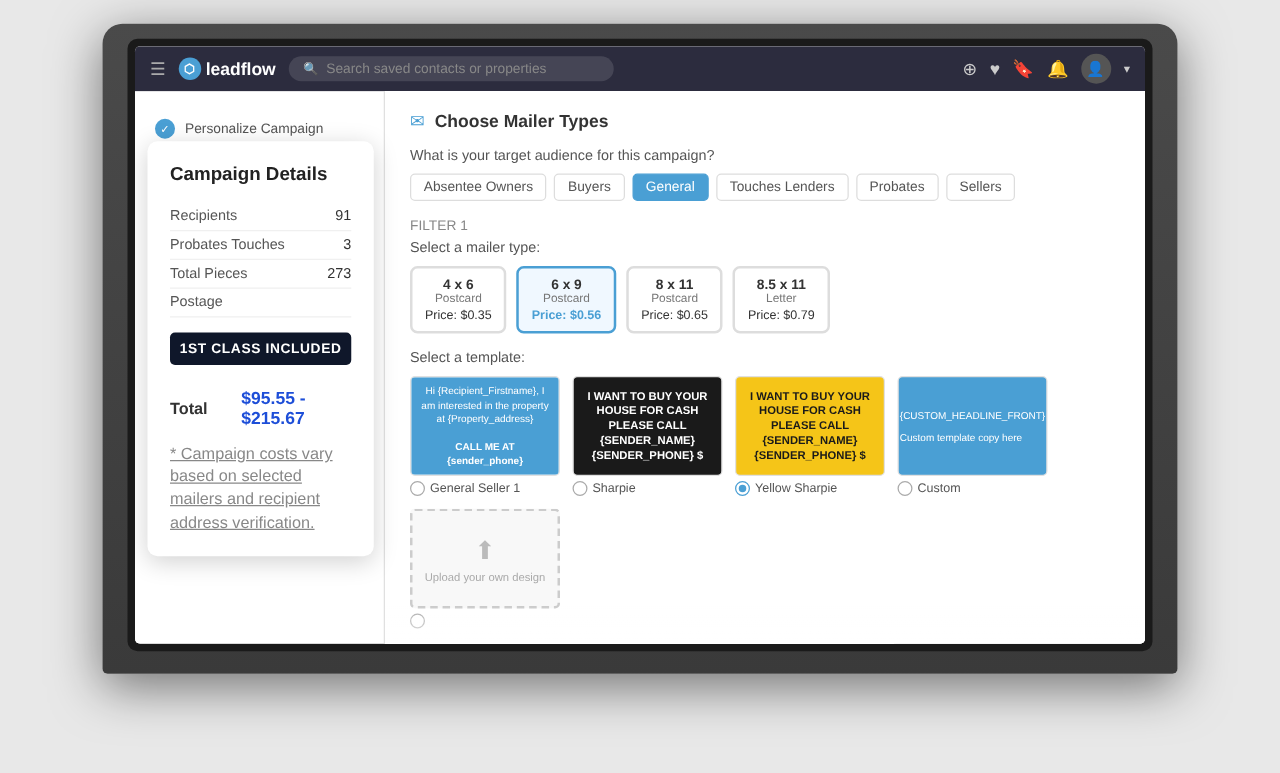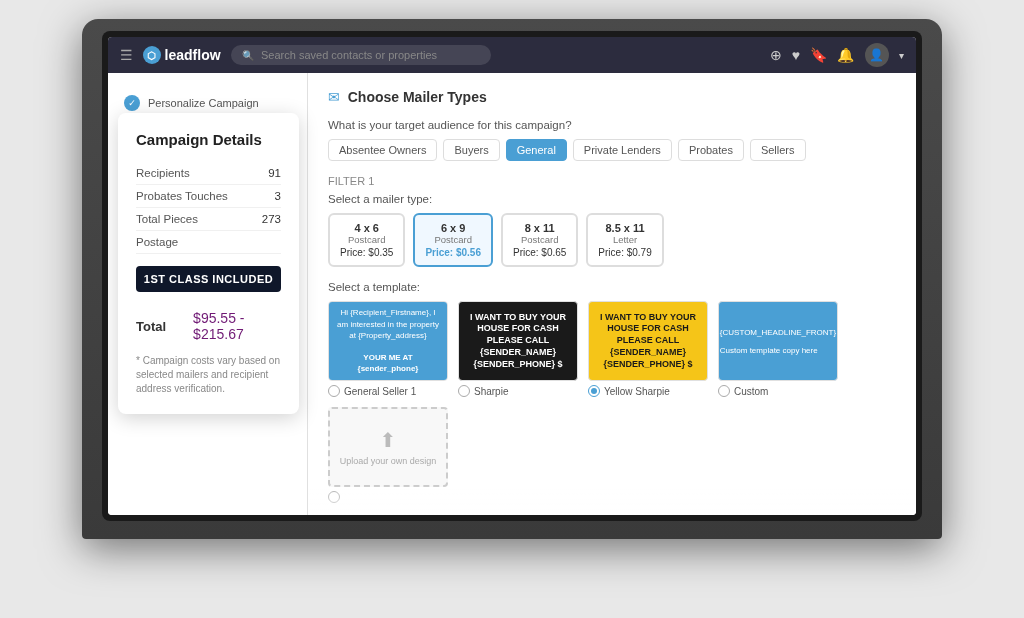--- a/index.html
+++ b/index.html
@@ -211,26 +211,27 @@
     }
     .total-row {
       display: flex;
       justify-content: space-between;
       align-items: center;
       padding: 6px 0;
       font-size: 13px;
       gap: 27px;
     }
     .total-label { color: #333; font-weight: 600; }
-    .total-value { color: #701a75; font-weight: 400; font-size: 14px; }
+    .total-value { color: #1d4ed8; font-weight: 700; font-size: 14px; }
     .disclaimer {
-      font-size: 10px;
+      font-size: 13px;
       color: #888;
       line-height: 1.4;
       margin-top: 6px;
+      text-decoration: underline;
     }
 
     
     .mailer-panel {
       flex: 1;
       background: white;
       overflow-y: auto;
       padding: 16px 20px;
     }
     .section-header {
@@ -527,21 +528,21 @@
               <span class="section-icon">✉</span>
               <span class="section-title">Choose Mailer Types</span>
             </div>
 
             <div class="audience-label">What is your target audience for this campaign?</div>
 
             <div class="audience-tags">
               <button class="tag">Absentee Owners</button>
               <button class="tag">Buyers</button>
               <button class="tag active">General</button>
-              <button class="tag">Private Lenders</button>
+              <button class="tag">Touches Lenders</button>
               <button class="tag">Probates</button>
               <button class="tag">Sellers</button>
             </div>
 
             <div class="subsection-label">FILTER 1</div>
             <div class="filter-label">Select a mailer type:</div>
 
             <div class="mailer-types-grid">
               <div class="mailer-type-card">
                 <div class="mailer-type-size">4 x 6</div>
@@ -568,21 +569,21 @@
             <div class="filter-label">Select a template:</div>
 
             <div class="template-grid">
 
               <div class="template-card">
                 <div class="template-img">
                   <div class="template-custom-content">
                     <div class="template-custom-text">
                       Hi {Recipient_Firstname}, I am interested in the property at {Property_address}
                       <br><br>
-                      <strong>YOUR ME AT {sender_phone}</strong>
+                      <strong>CALL ME AT {sender_phone}</strong>
                     </div>
                   </div>
                 </div>
                 <div class="template-radio-row">
                   <div class="radio-circle"></div>
                   <span>General Seller 1</span>
                 </div>
               </div>
 
               <div class="template-card">

